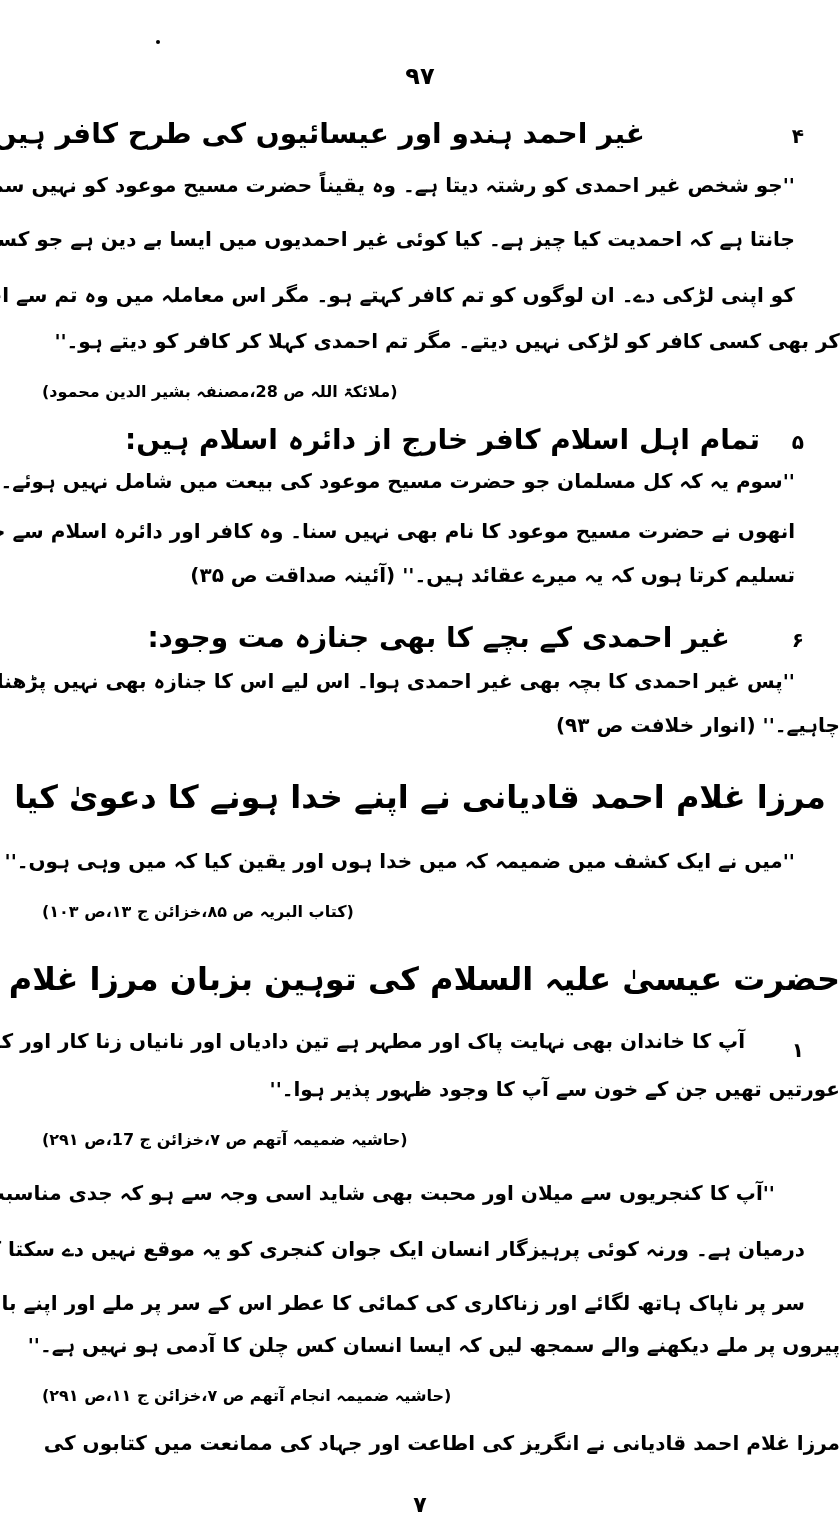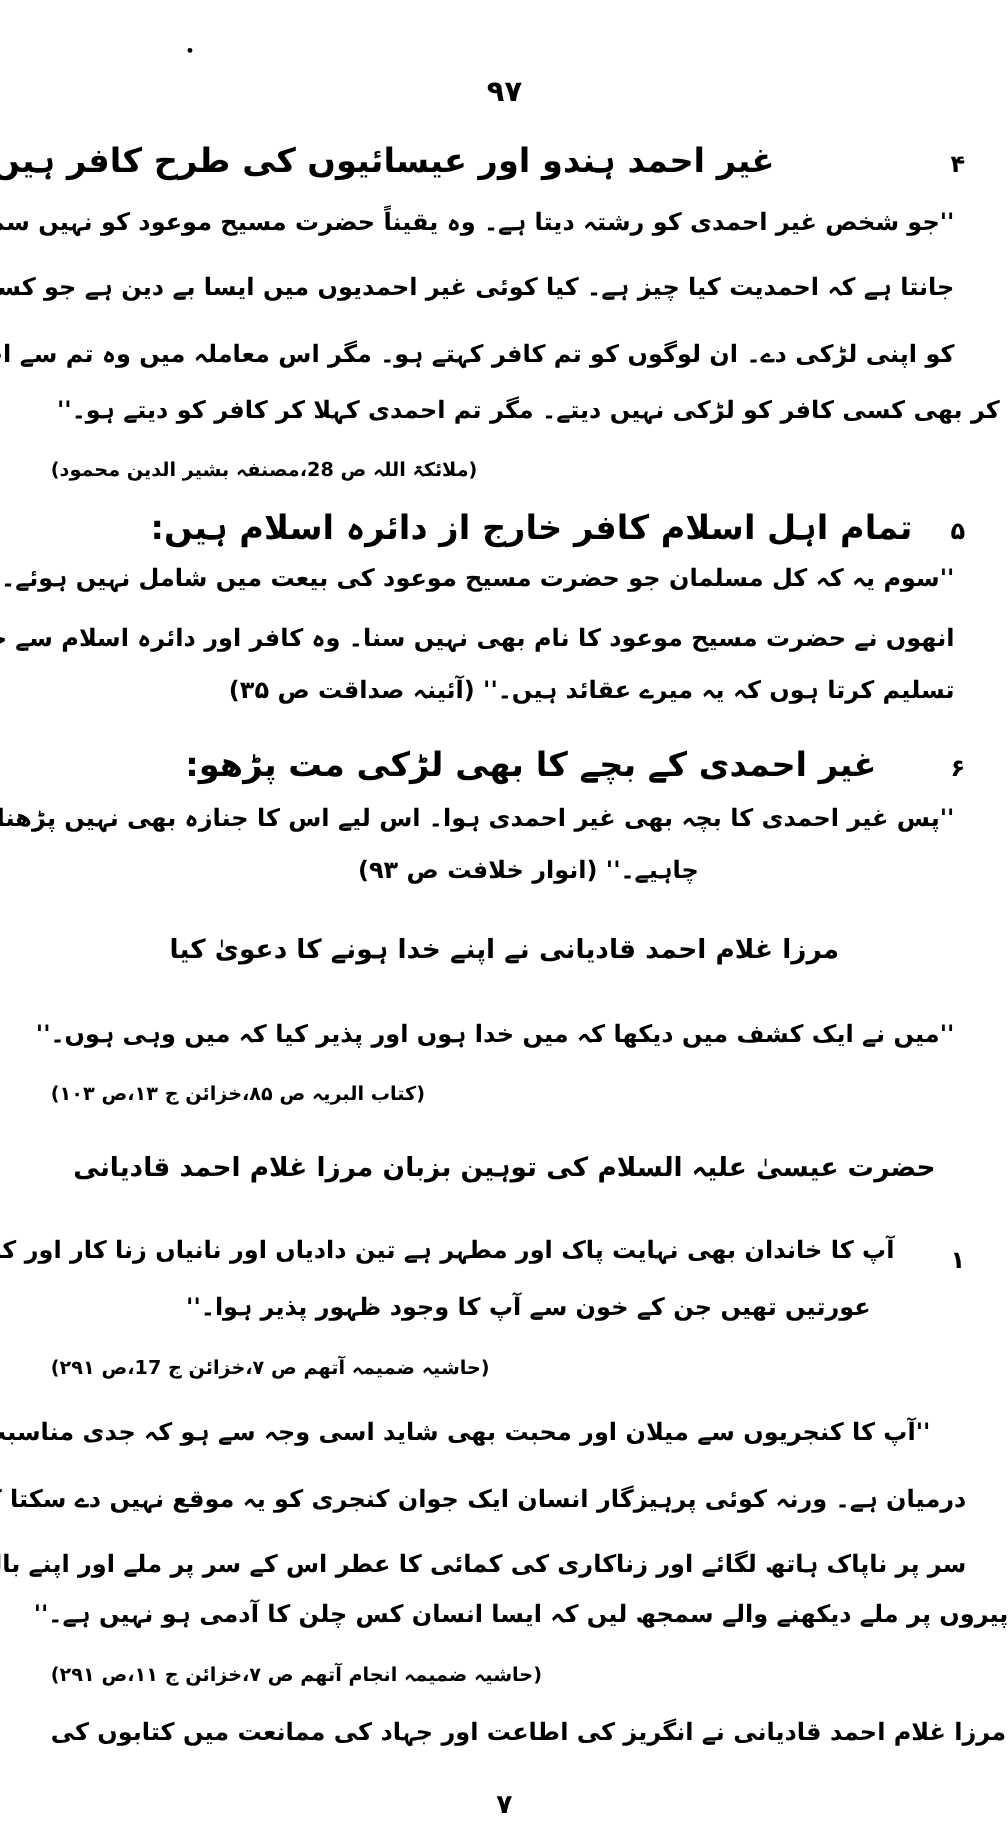--- a/index.html
+++ b/index.html
@@ -17,21 +17,21 @@
     position:absolute;
     right:45px;
     white-space:nowrap;
     direction:rtl;
     font-weight:bold;
     font-size:20px;
     line-height:1.3;
   }
   .center{
     left:0;right:0;
-    text-align:center;
+    text-align:right;
     padding-left:40px;
   }
   .sec-heading{
     font-size:28px;
   }
   .marker{
     position:absolute;
     right:36px;
     font-weight:bold;
     font-size:20px;
@@ -45,21 +45,21 @@
     font-weight:bold;
     font-size:16px;
   }
   .bighead{
     position:absolute;
     left:0;right:0;
     text-align:center;
     direction:rtl;
     white-space:nowrap;
     font-weight:bold;
-    font-size:22px;
+    font-size:32px;
   }
   .pagenum{
     position:absolute;
     top:62px;left:0;right:0;
     text-align:center;
     font-weight:bold;
     font-size:24px;
   }
   .catchword{
     position:absolute;
@@ -92,26 +92,26 @@
   <div class="ln center" style="top:328px">کر بھی کسی کافر کو لڑکی نہیں دیتے۔ مگر تم احمدی کہلا کر کافر کو دیتے ہو۔''</div>
   <div class="cite" style="top:382px">(ملائکۃ اللہ ص 28،مصنفہ بشیر الدین محمود)</div>
 
   <div class="marker" style="top:430px">۵</div>
   <div class="ln sec-heading" style="top:422px;right:80px">تمام اہل اسلام کافر خارج از دائرہ اسلام ہیں:</div>
   <div class="ln" style="top:468px">''سوم یہ کہ کل مسلمان جو حضرت مسیح موعود کی بیعت میں شامل نہیں ہوئے۔ خواہ</div>
   <div class="ln" style="top:518px">انھوں نے حضرت مسیح موعود کا نام بھی نہیں سنا۔ وہ کافر اور دائرہ اسلام سے خارج ہیں۔ میں</div>
   <div class="ln" style="top:562px">تسلیم کرتا ہوں کہ یہ میرے عقائد ہیں۔'' (آئینہ صداقت ص ۳۵)</div>
 
   <div class="marker" style="top:628px">۶</div>
-  <div class="ln sec-heading" style="top:620px;right:110px">غیر احمدی کے بچے کا بھی لڑکی مت پڑھو:</div>
+  <div class="ln sec-heading" style="top:620px;right:110px">غیر احمدی کے بچے کا بھی جنازہ مت وجود:</div>
   <div class="ln" style="top:668px">''پس غیر احمدی کا بچہ بھی غیر احمدی ہوا۔ اس لیے اس کا جنازہ بھی نہیں پڑھنا</div>
   <div class="ln center" style="top:712px">چاہیے۔'' (انوار خلافت ص ۹۳)</div>
 
   <div class="bighead" style="top:778px">مرزا غلام احمد قادیانی نے اپنے خدا ہونے کا دعویٰ کیا</div>
-  <div class="ln" style="top:848px">''میں نے ایک کشف میں دیکھا کہ میں خدا ہوں اور پذیر کیا کہ میں وہی ہوں۔''</div>
+  <div class="ln" style="top:848px">''میں نے ایک کشف میں ضمیمہ کہ میں خدا ہوں اور یقین کیا کہ میں وہی ہوں۔''</div>
   <div class="cite" style="top:902px">(کتاب البریہ ص ۸۵،خزائن ج ۱۳،ص ۱۰۳)</div>
 
   <div class="bighead" style="top:960px">حضرت عیسیٰ علیہ السلام کی توہین بزبان مرزا غلام احمد قادیانی</div>
 
   <div class="marker" style="top:1038px">۱</div>
   <div class="ln" style="top:1028px;right:95px">آپ کا خاندان بھی نہایت پاک اور مطہر ہے تین دادیاں اور نانیاں زنا کار اور کسبی</div>
   <div class="ln center" style="top:1076px">عورتیں تھیں جن کے خون سے آپ کا وجود ظہور پذیر ہوا۔''</div>
   <div class="cite" style="top:1130px">(حاشیہ ضمیمہ آتھم ص ۷،خزائن ج 17،ص ۲۹۱)</div>
   <div class="ln" style="top:1180px;right:65px">''آپ کا کنجریوں سے میلان اور محبت بھی شاید اسی وجہ سے ہو کہ جدی مناسبت</div>
   <div class="ln" style="top:1236px;right:35px">درمیان ہے۔ ورنہ کوئی پرہیزگار انسان ایک جوان کنجری کو یہ موقع نہیں دے سکتا کہ وہ اس کے</div>

